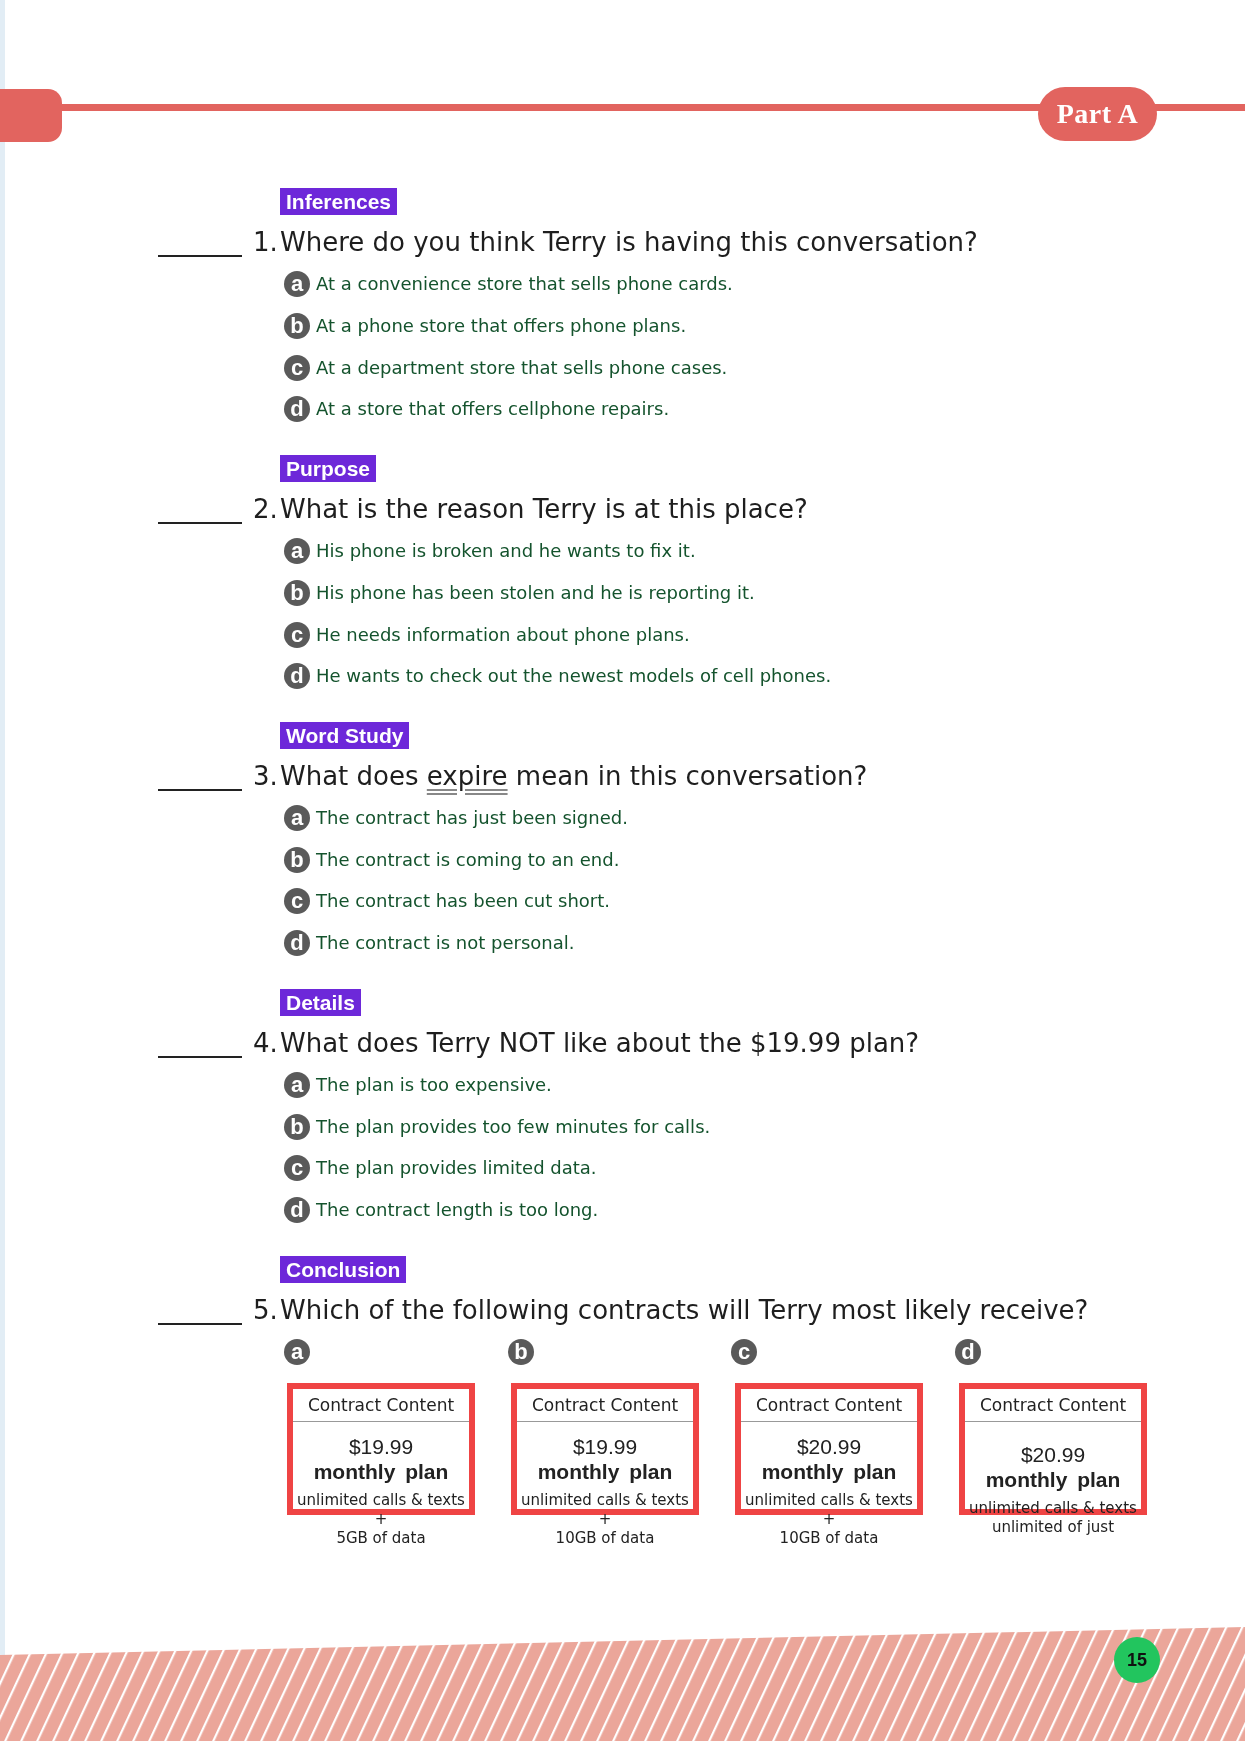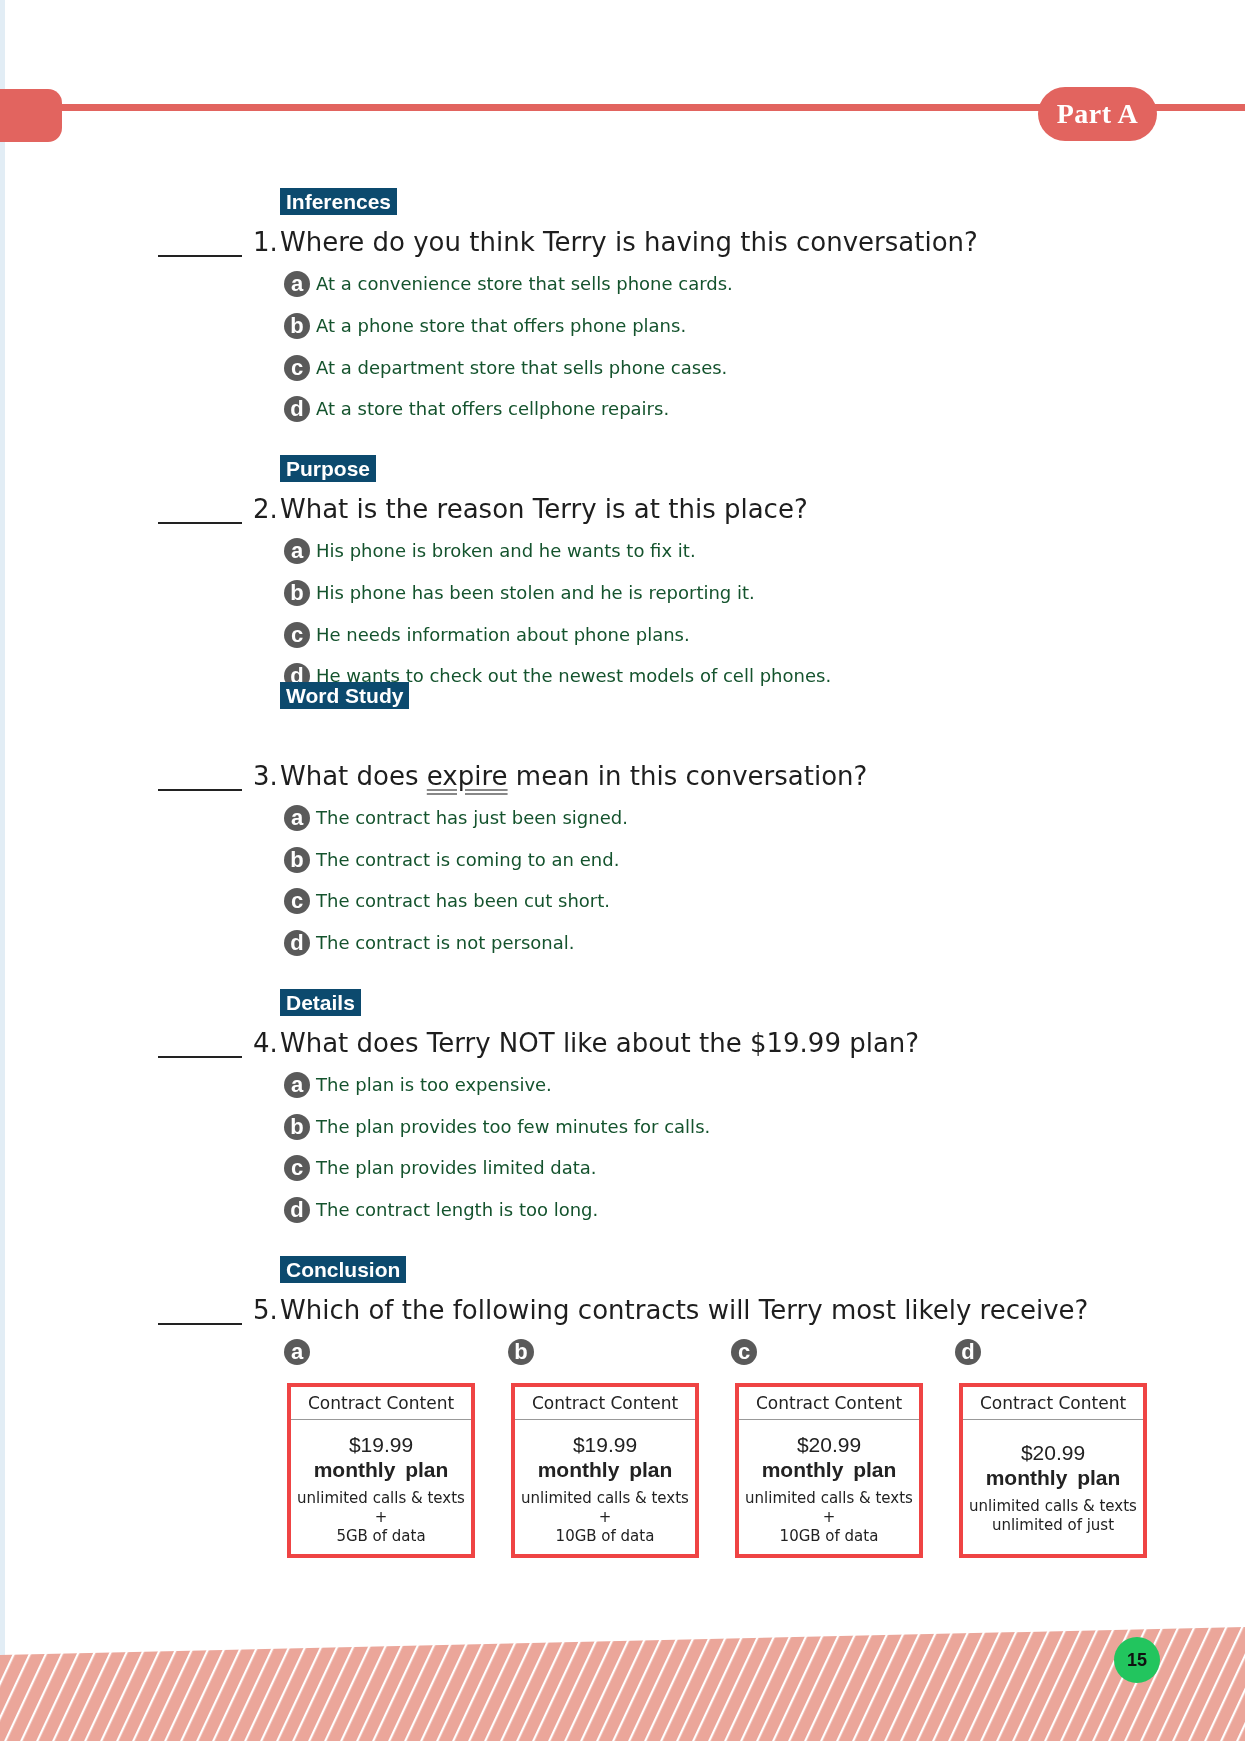--- a/index.html
+++ b/index.html
@@ -23,21 +23,21 @@
     background: #e2645f; border-radius: 14px;
   }
   .part-badge {
     position: absolute; left: 1038px; top: 87px; width: 119px; height: 54px;
     background: #e2645f; border-radius: 27px;
     color: #fff; font-family: Liberation Serif, serif; font-weight: bold;
     font-size: 28px; line-height: 54px; text-align: center; letter-spacing: 0.5px;
   }
   .tag {
     position: absolute; left: 280px;
-    background: #0c4a6e; color: #fff;
+    background: #6d28d9; color: #fff;
     font-family: "Liberation Sans", sans-serif; font-weight: bold;
     font-size: 21px; line-height: 27px; padding: 0 6px; height: 27px;
   }
   .blank {
     position: absolute; left: 158px; width: 84px; height: 2px; background: #222;
   }
   .q-num {
     position: absolute; left: 253px;
     font-size: 26px; line-height: 32px; color: #1e1e1e;
   }
@@ -61,22 +61,22 @@
   }
   .opt-text { font-size: 18px; line-height: 32px; color: #14532d; }
 
   
   .card-letter {
     position: absolute; width: 26px; height: 26px; border-radius: 50%;
     background: #5a5a5a; color: #fff; font-family: "Liberation Sans", sans-serif;
     font-weight: bold; font-size: 22px; line-height: 25px; text-align: center;
   }
   .card {
-    position: absolute; top: 1383px; width: 188px; height: 175px;
-    border: 4px solid #ef4444; background: #fff; box-sizing: border-box;
+    position: absolute; top: 1383px; width: 188px; height: 132px;
+    border: 6px solid #ef4444; background: #fff; box-sizing: border-box;
     text-align: center;
   }
   .card-head {
     height: 32px; border-bottom: 1.5px solid #999;
     font-size: 17px; line-height: 32px; color: #222;
   }
   .card-body { padding-top: 12px; }
   .card-body.centered { padding-top: 20px; }
   .card-price {
     font-family: "Liberation Sans", sans-serif; font-weight: normal;
@@ -151,21 +151,21 @@
       <span class="opt-letter">c</span>
       <span class="opt-text">He needs information about phone plans.</span>
     </div>
   <div class="opt" style="top:660px;">
       <span class="opt-letter">d</span>
       <span class="opt-text">He wants to check out the newest models of cell phones.</span>
     </div>
 </div>
 
 <div>
-  <div class="tag" style="top:682px;">Word Study</div>
+  <div class="tag" style="top:722px;">Word Study</div>
   <div class="blank" style="top:789px;"></div>
   <div class="q-num" style="top:760px;">3.</div>
   <div class="q-text" style="top:760px;"><span>What does </span><span class="ul">expire</span><span> mean in this conversation?</span></div>
   <div class="opt" style="top:802px;">
       <span class="opt-letter">a</span>
       <span class="opt-text">The contract has just been signed.</span>
     </div>
   <div class="opt" style="top:844px;">
       <span class="opt-letter">b</span>
       <span class="opt-text">The contract is coming to an end.</span>

